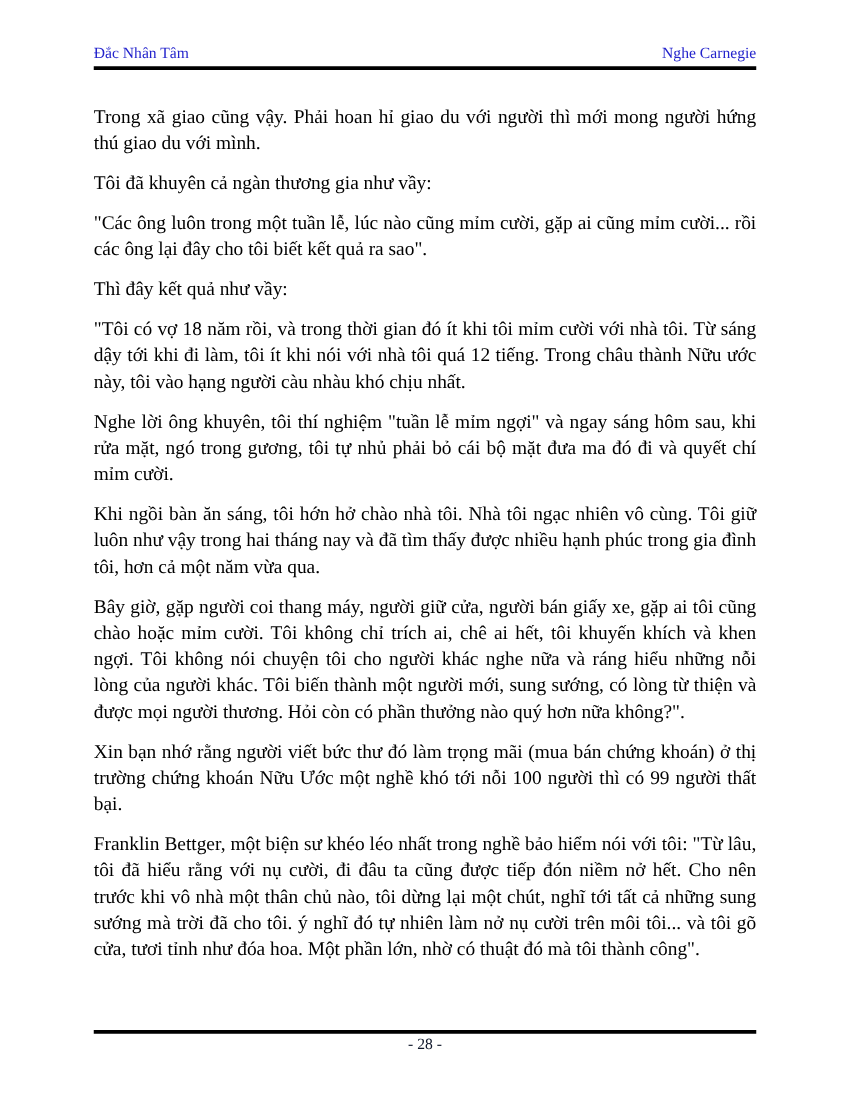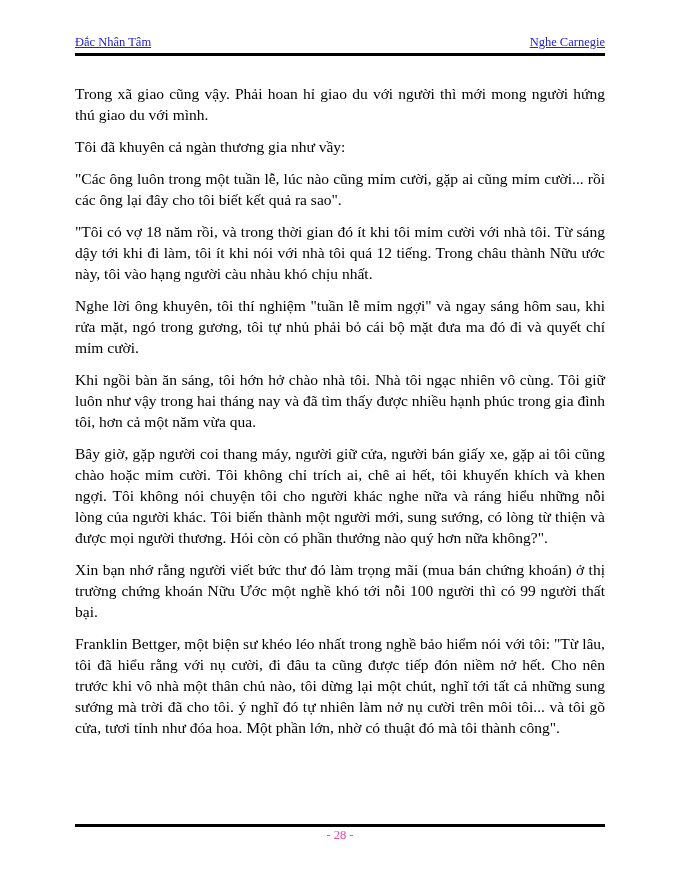--- a/index.html
+++ b/index.html
@@ -17,21 +17,20 @@
     color: #000000;
   }
   .header {
     margin: 0 75px;
     padding-top: 35px;
     display: flex;
     justify-content: space-between;
     align-items: baseline;
     font-size: 12.5px;
     color: #2323cc;
-    text-decoration: underline;
   }
   .header-rule {
     margin: 3px 75px 0 75px;
     height: 0;
     border-top: 3px solid #000000;
   }
   .body-text {
     margin: 0 75px;
     padding-top: 27px;
     font-size: 15.5px;
@@ -48,38 +47,39 @@
     top: 824px;
   }
   .footer-rule {
     height: 0;
     border-top: 3px solid #000000;
   }
   .page-number {
     margin-top: 1px;
     text-align: center;
     font-size: 12.5px;
-    color: #ec4899;
+    color: #0f172a;
   }
 </style>
 </head>
 <body>
 
 <div class="page">
 
   <div class="header">
     <span>Đắc Nhân Tâm</span>
     <span>Nghe Carnegie</span>
   </div>
   <div class="header-rule"></div>
 
   <div class="body-text">
     <p>Trong xã giao cũng vậy. Phải hoan hỉ giao du với người thì mới mong người hứng thú giao du với mình.</p>
     <p>Tôi đã khuyên cả ngàn thương gia như vầy:</p>
     <p>"Các ông luôn trong một tuần lễ, lúc nào cũng mỉm cười, gặp ai cũng mỉm cười... rồi các ông lại đây cho tôi biết kết quả ra sao".</p>
+    <p>Thì đây kết quả như vầy:</p>
     <p>"Tôi có vợ 18 năm rồi, và trong thời gian đó ít khi tôi mỉm cười với nhà tôi. Từ sáng dậy tới khi đi làm, tôi ít khi nói với nhà tôi quá 12 tiếng. Trong châu thành Nữu ước này, tôi vào hạng người càu nhàu khó chịu nhất.</p>
     <p>Nghe lời ông khuyên, tôi thí nghiệm "tuần lễ mỉm ngợi" và ngay sáng hôm sau, khi rửa mặt, ngó trong gương, tôi tự nhủ phải bỏ cái bộ mặt đưa ma đó đi và quyết chí mỉm cười.</p>
     <p>Khi ngồi bàn ăn sáng, tôi hớn hở chào nhà tôi. Nhà tôi ngạc nhiên vô cùng. Tôi giữ luôn như vậy trong hai tháng nay và đã tìm thấy được nhiều hạnh phúc trong gia đình tôi, hơn cả một năm vừa qua.</p>
     <p>Bây giờ, gặp người coi thang máy, người giữ cửa, người bán giấy xe, gặp ai tôi cũng chào hoặc mỉm cười. Tôi không chỉ trích ai, chê ai hết, tôi khuyến khích và khen ngợi. Tôi không nói chuyện tôi cho người khác nghe nữa và ráng hiểu những nỗi lòng của người khác. Tôi biến thành một người mới, sung sướng, có lòng từ thiện và được mọi người thương. Hỏi còn có phần thưởng nào quý hơn nữa không?".</p>
     <p>Xin bạn nhớ rằng người viết bức thư đó làm trọng mãi (mua bán chứng khoán) ở thị trường chứng khoán Nữu Ước một nghề khó tới nỗi 100 người thì có 99 người thất bại.</p>
     <p>Franklin Bettger, một biện sư khéo léo nhất trong nghề bảo hiểm nói với tôi: "Từ lâu, tôi đã hiểu rằng với nụ cười, đi đâu ta cũng được tiếp đón niềm nở hết. Cho nên trước khi vô nhà một thân chủ nào, tôi dừng lại một chút, nghĩ tới tất cả những sung sướng mà trời đã cho tôi. ý nghĩ đó tự nhiên làm nở nụ cười trên môi tôi... và tôi gõ cửa, tươi tỉnh như đóa hoa. Một phần lớn, nhờ có thuật đó mà tôi thành công".</p>
   </div>
 
   <div class="footer">
     <div class="footer-rule"></div>

